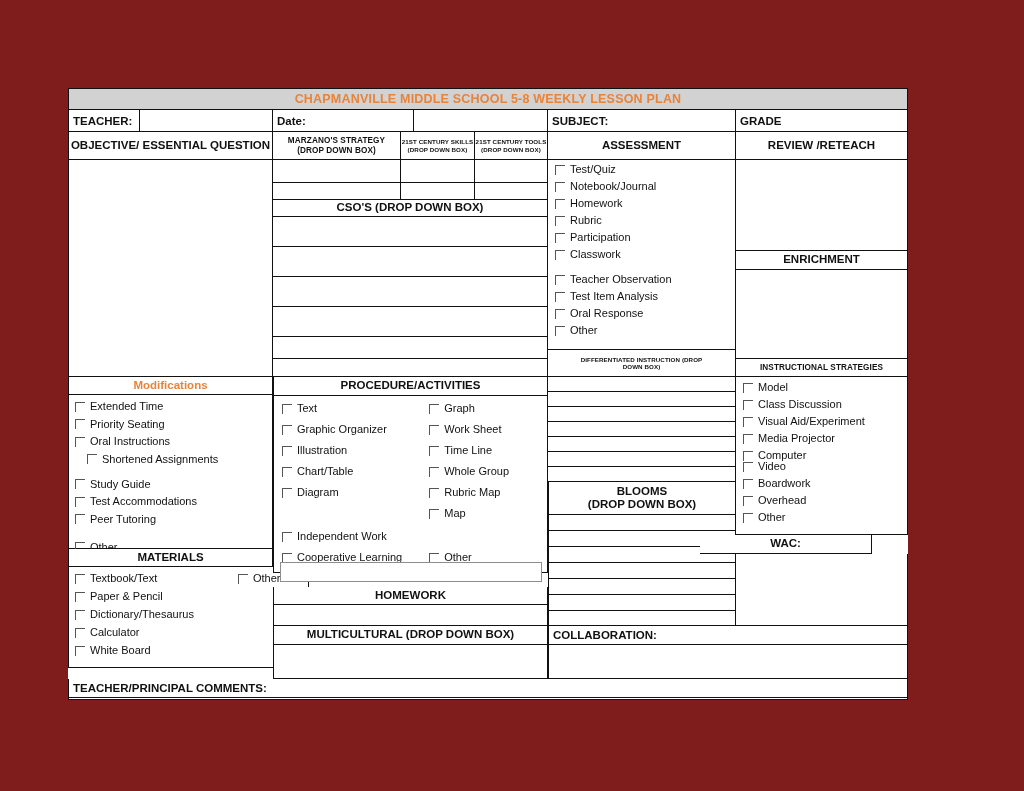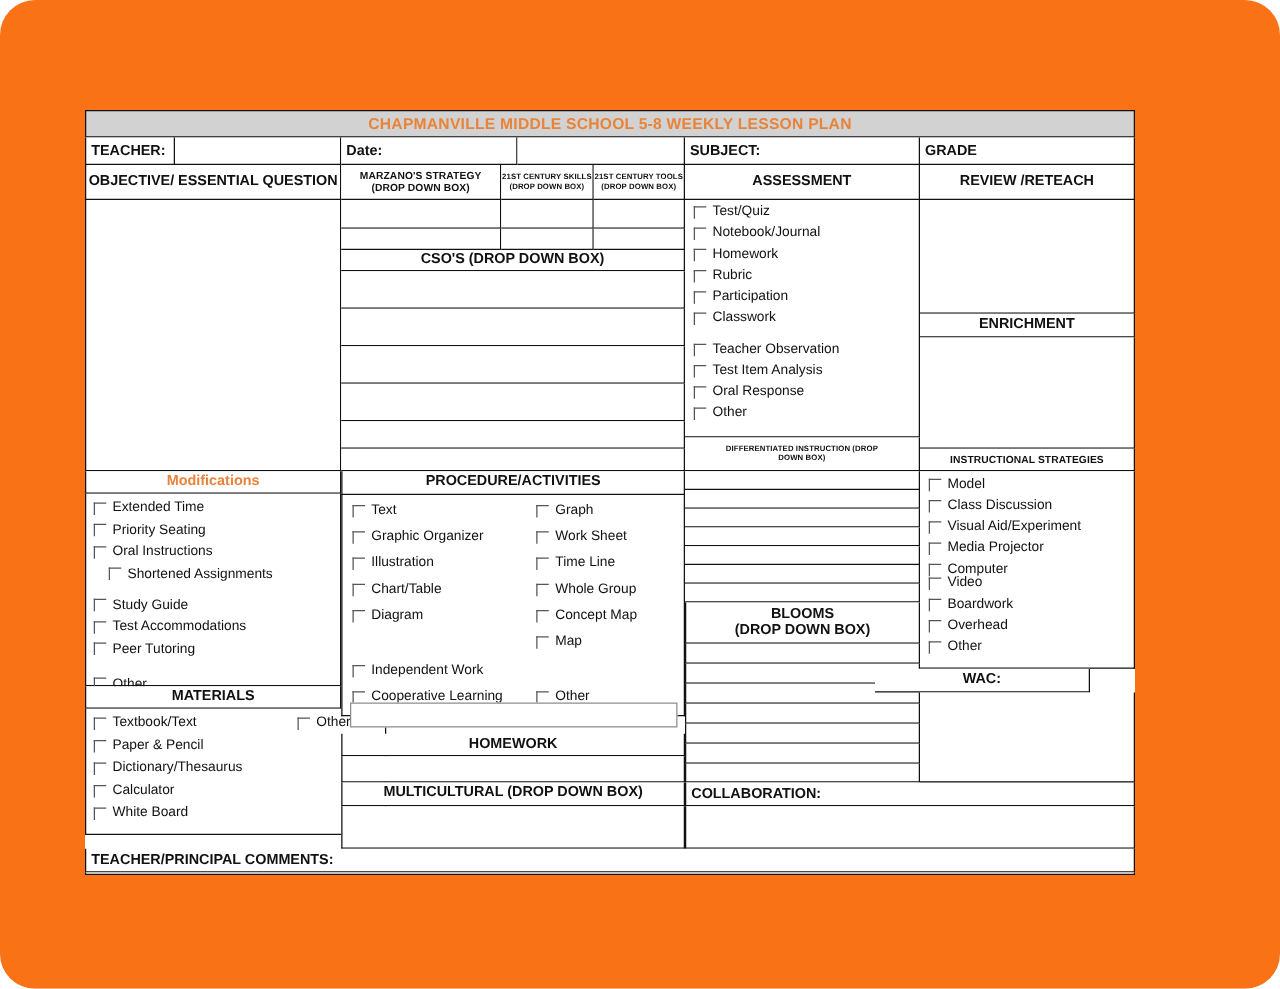--- a/index.html
+++ b/index.html
@@ -3,23 +3,22 @@
 <meta charset="utf-8">
 <style>
   html, body {
     margin: 0; padding: 0;
     background: #ffffff;
     font-family: "Liberation Sans", sans-serif;
   }
   #page {
     position: relative;
     width: 1024px; height: 791px;
-    background: #f97316;
+    background: #7f1d1d;
     overflow: hidden;
-    border-radius: 28px;
   }
   
   #sheet {
     position: absolute;
     left: 68px; top: 88px;
     width: 840px; height: 612px;
     background: #fff;
     box-sizing: border-box;
   }
   .cell { box-sizing: border-box; position: absolute; background: #fff; }
@@ -254,21 +253,21 @@
           <div class="ck" style="margin-bottom:10px;">
             <span class="chk"></span>
             <span>Time Line</span>
           </div>
           <div class="ck" style="margin-bottom:10px;">
             <span class="chk"></span>
             <span>Whole Group</span>
           </div>
           <div class="ck" style="margin-bottom:10px;">
             <span class="chk"></span>
-            <span>Concept Map</span>
+            <span>Rubric Map</span>
           </div>
           <div class="ck">
             <span class="chk"></span>
             <span>Map</span>
           </div>
         </div>
       </div>
       <div style="display:flex; margin-top:12px;">
         <div style="width:150px;">
           <div class="ck" style="margin-bottom:10px;">

